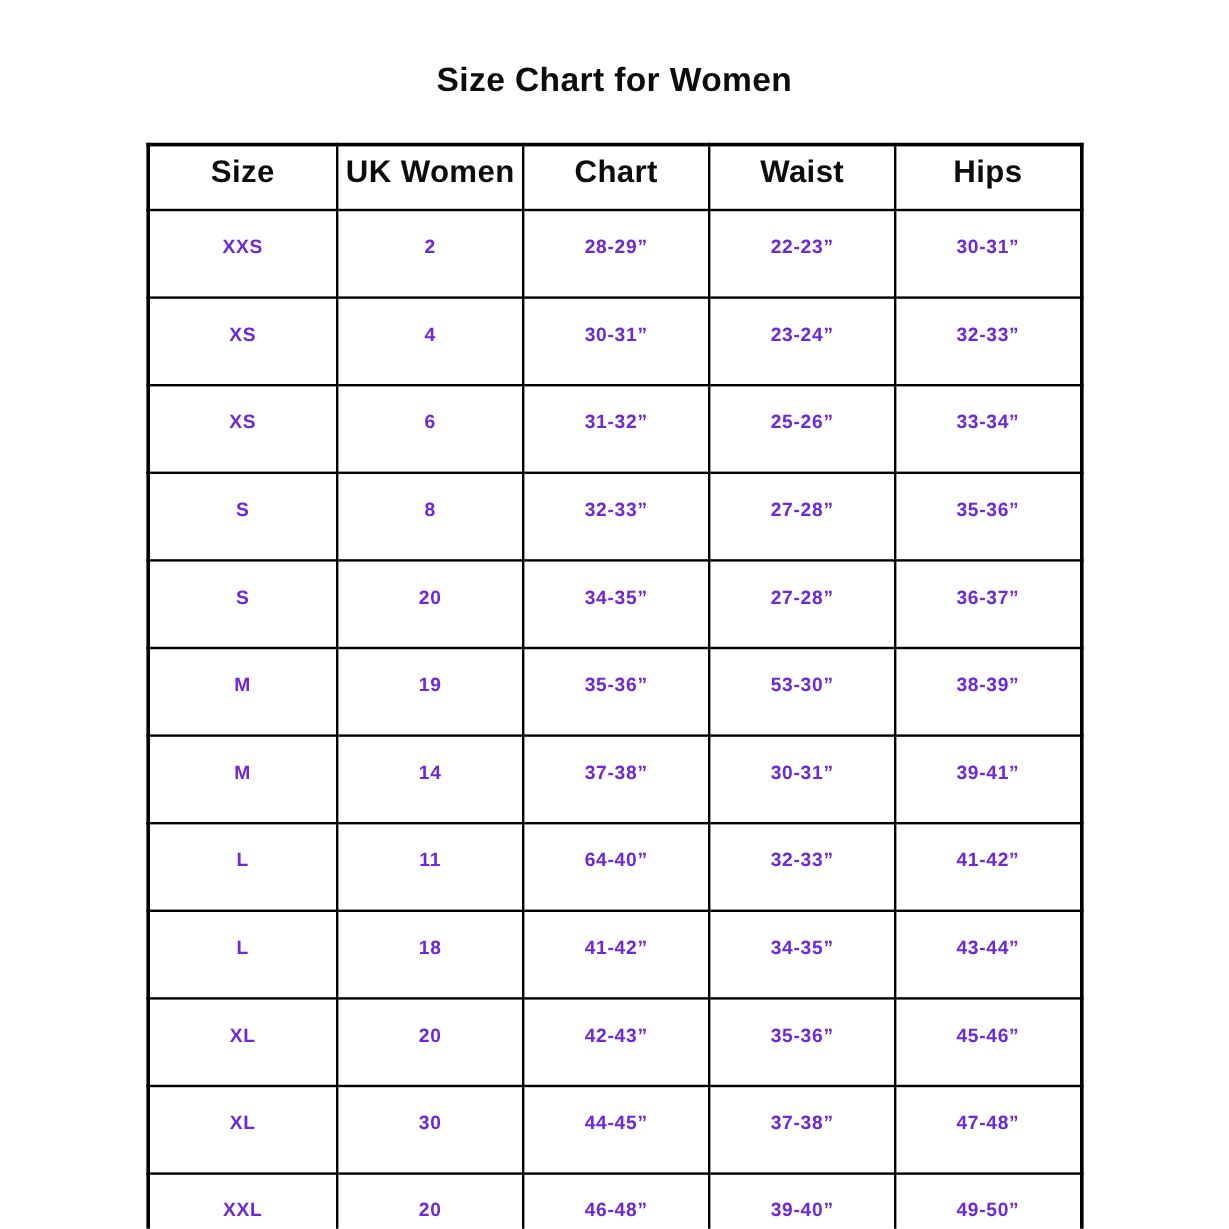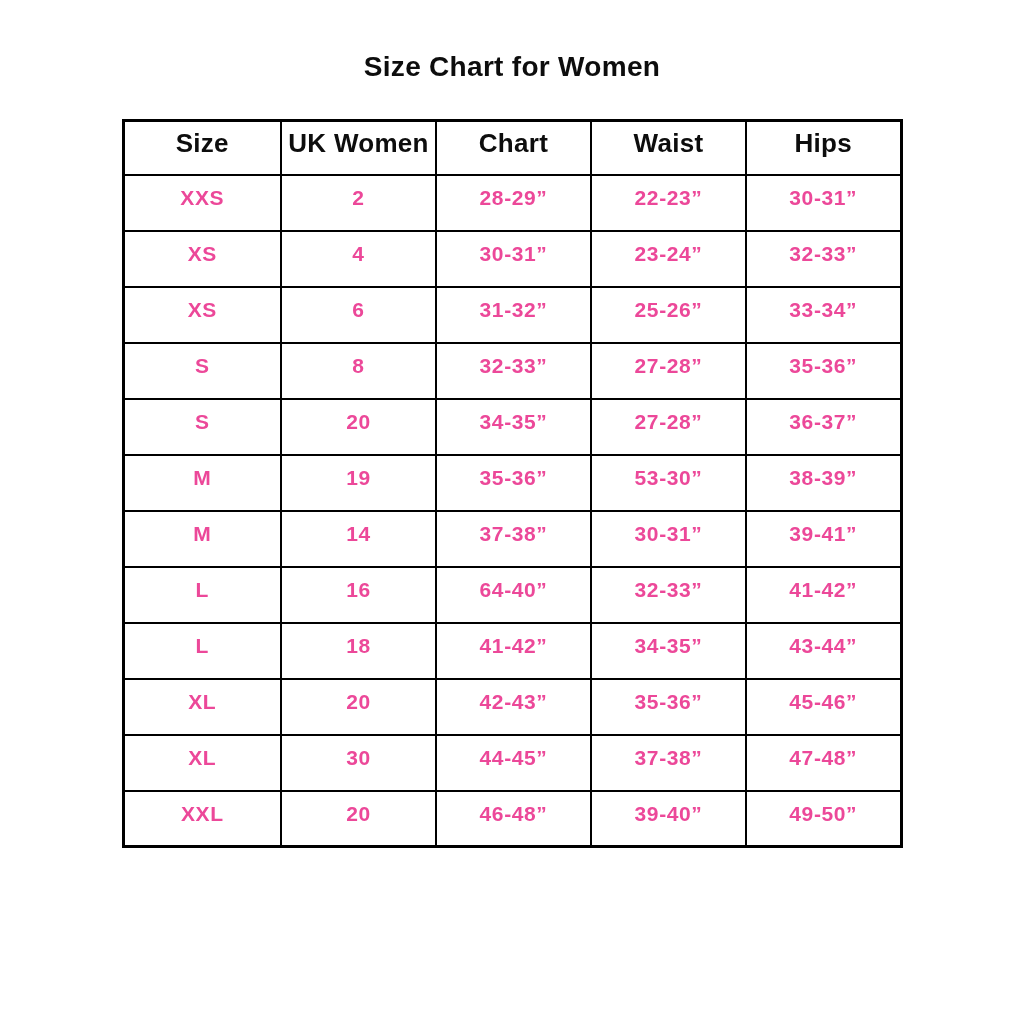--- a/index.html
+++ b/index.html
@@ -44,24 +44,24 @@
     padding: 0 0 9px 0;
     background: #ffffff;
   }
   table.size-table th {
     height: 54px;
     font-size: 26px;
     letter-spacing: 0.3px;
     color: #0d0d0d;
   }
   table.size-table td {
-    height: 56px;
-    font-size: 21px;
+    height: 73px;
+    font-size: 16px;
     letter-spacing: 0.6px;
-    color: #ec4899;
+    color: #6d28d9;
   }
 </style>
 </head>
 <body>
 
 <div class="page">
   <h1 class="title">Size Chart for Women</h1>
 
   <table class="size-table">
     <colgroup>
@@ -125,21 +125,21 @@
         </tr>
         <tr>
           <td>M</td>
           <td>14</td>
           <td>37-38”</td>
           <td>30-31”</td>
           <td>39-41”</td>
         </tr>
         <tr>
           <td>L</td>
-          <td>16</td>
+          <td>11</td>
           <td>64-40”</td>
           <td>32-33”</td>
           <td>41-42”</td>
         </tr>
         <tr>
           <td>L</td>
           <td>18</td>
           <td>41-42”</td>
           <td>34-35”</td>
           <td>43-44”</td>

